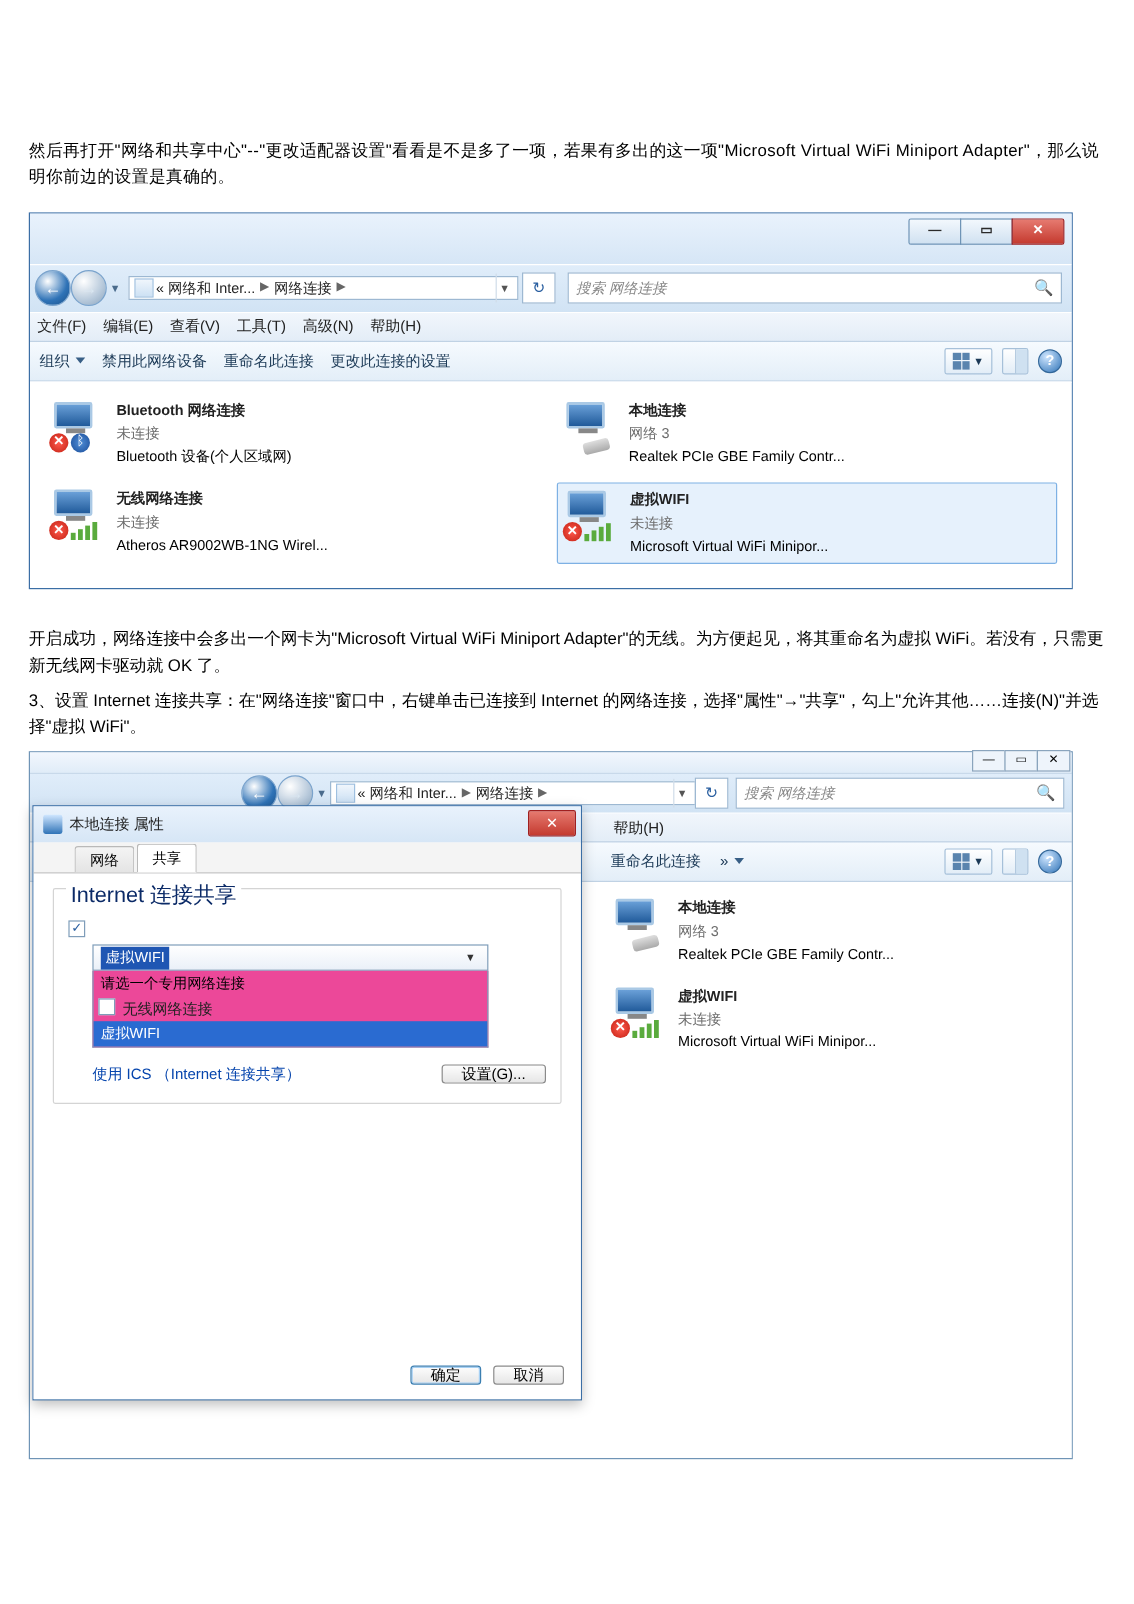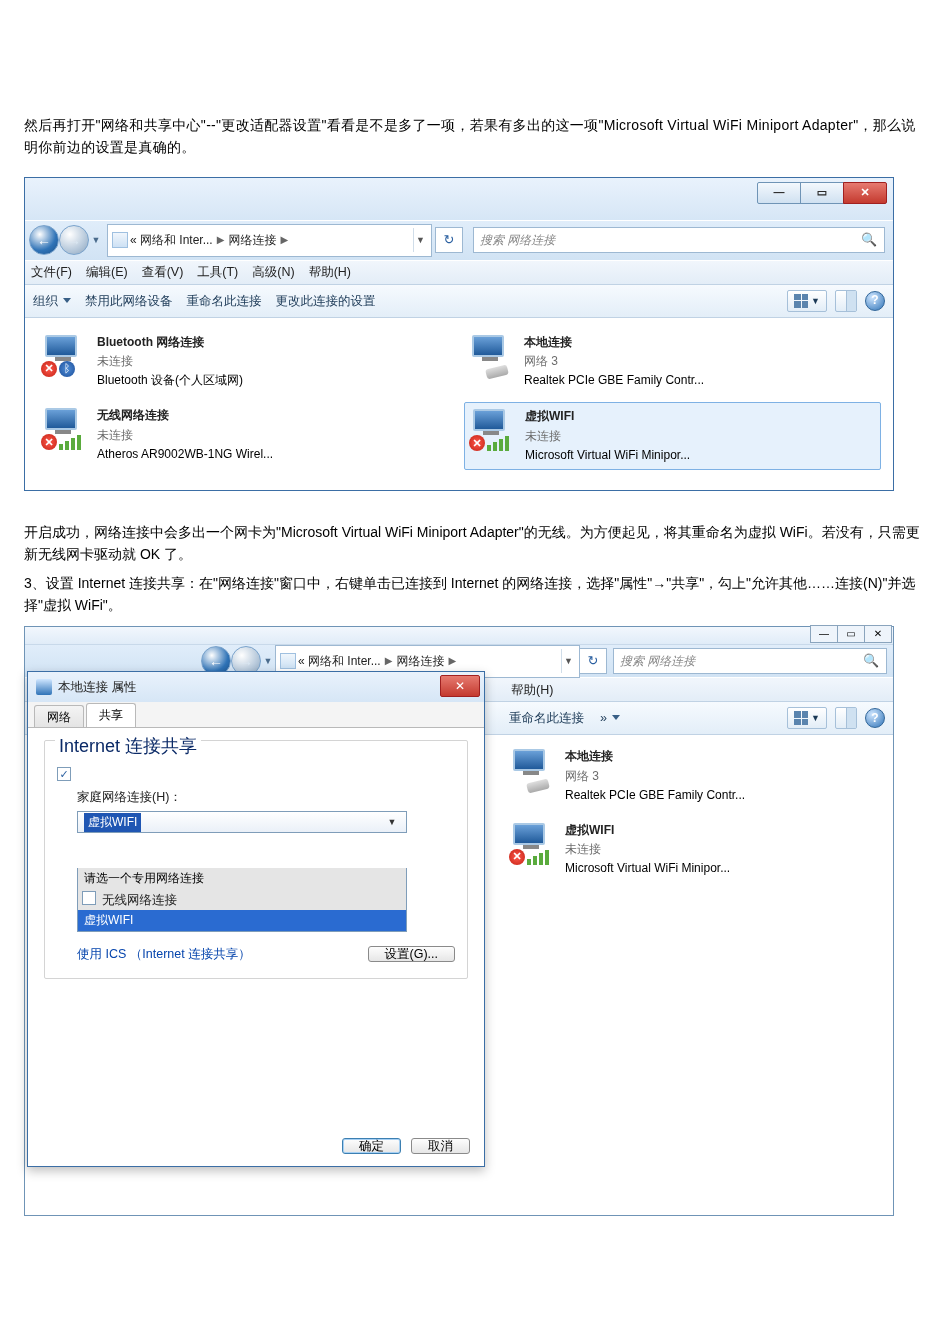--- a/index.html
+++ b/index.html
@@ -19,21 +19,21 @@
   .wbtn { width:44px; height:22px; border:1px solid #6f94b6; display:flex; align-items:center; justify-content:center; font-size:11px; font-weight:bold; }
   .wbtn.min { background:linear-gradient(#f3f8fd,#d0e1f1); color:#2a2a2a; margin-right:-1px; border-top-left-radius:2px; border-bottom-left-radius:2px;}
   .wbtn.max { background:linear-gradient(#f3f8fd,#d0e1f1); color:#2a2a2a; margin-right:-1px;}
   .wbtn.close { background:linear-gradient(#e67a70,#c43a2f); color:#fff; border-color:#a02020; border-top-right-radius:2px; border-bottom-right-radius:2px;}
 
   .navrow1 { height:40px; background:linear-gradient(#e0edfa,#d1e3f4); border-top:1px solid #fff; display:flex; align-items:center; padding:4px 8px 4px 4px; gap:4px;}
   .navbtn-wrap { display:flex; align-items:center;}
   .circle-nav { width:30px; height:30px; border-radius:50%; border:1px solid #7aa3cc; background:radial-gradient(circle at 35% 30%, #fff, #2f73b7 60%, #1a4f87); display:flex; align-items:center; justify-content:center; color:#fff; font-size:14px; font-weight:bold; }
   .circle-nav.fwd { background:radial-gradient(circle at 35% 30%, #fff, #b7c9db 60%, #8aa3bc); color:#d9e6f1;}
   .navdd { width:14px; height:30px; display:flex; align-items:center; justify-content:center; color:#4a6b8c; font-size:9px;}
-  .breadcrumb { flex:0 0 325px; height:33px; background:#fff; border:1px solid #9db8d2; display:flex; align-items:center; font-size:12px; color:#222; padding:0 4px; gap:2px;}
+  .breadcrumb { flex:0 0 325px; height:20px; background:#fff; border:1px solid #9db8d2; display:flex; align-items:center; font-size:12px; color:#222; padding:0 4px; gap:2px;}
   .bc-icon { width:16px; height:16px; background:linear-gradient(#f0f6fc,#cde1f4); border:1px solid #9fc0e0; display:inline-block;}
   .bc-sep { color:#666; font-size:10px; padding:0 2px;}
   .bc-dd { width:14px; height:24px; display:flex; align-items:center; justify-content:center; font-size:9px; color:#555; margin-left:auto; border-left:1px solid #d0dde9;}
   .refresh { width:28px; height:26px; border:1px solid #9db8d2; background:#fff; display:flex; align-items:center; justify-content:center; color:#2a5fa0; font-size:13px; margin-left:-1px;}
   .searchbox { flex:1; height:26px; border:1px solid #9db8d2; background:#fff; display:flex; align-items:center; padding:0 6px; margin-left:6px; font-size:12px; color:#888; font-style:italic; }
   .searchbox .mag { margin-left:auto; color:#3a6da8; font-style:normal; font-weight:bold; font-size:13px;}
 
   .menubar { height:24px; border-top:1px solid #fff; background:linear-gradient(#f1f6fc,#e3edf7); display:flex; align-items:center; padding:0 6px; font-size:12.5px; color:#222; gap:14px;}
   .menuitem { cursor:default; }
 
@@ -84,31 +84,31 @@
     box-shadow:0 4px 10px rgba(0,0,0,.25);
     font-family:"NSimSun","SimSun",Tahoma,sans-serif;
     z-index:5;
   }
   .props-title { height:30px; background:linear-gradient(#e9f2fc,#d6e6f6); display:flex; align-items:center; padding:0 8px; font-size:12.5px; color:#222;}
   .props-title .picon{ width:16px; height:16px; background:linear-gradient(#cfe6ff,#2f73b7); border-radius:2px; margin-right:6px;}
   .props-close { position:absolute; top:3px; right:4px; width:40px; height:22px; background:linear-gradient(#e67a70,#c43a2f); border:1px solid #a02020; border-radius:2px; color:#fff; font-size:12px; display:flex; align-items:center; justify-content:center;}
   .tabstrip { height:26px; background:#f4f4f4; border-bottom:1px solid #b9b9b9; display:flex; align-items:flex-end; padding:0 6px; gap:2px;}
   .tab { height:22px; padding:2px 12px 0; border:1px solid #b9b9b9; border-bottom:none; background:linear-gradient(#fefefe,#ececec); font-size:12px; border-top-left-radius:3px; border-top-right-radius:3px;}
   .tab.active { background:#fff; height:24px; font-weight:400;}
-  .tab.inactive { background:linear-gradient(#f4f4f4,#e4e4e4);}
+  .tab.inactive { background:linear-gradient(#f4f4f4,#e4e4e4);margin-left:28px;}
   .tab-body { background:#fff; padding:12px 16px 12px 16px; height:438px; position:relative; border-top:none;}
   .groupbox { border:1px solid #d4d4d4; border-radius:2px; padding:18px 12px 14px; position:relative;}
   .groupbox .legend { position:absolute; top:-9px; left:10px; background:#fff; padding:0 4px; font-size:18px; color:#0b2a67;}
   .chk-row { display:flex; align-items:flex-start; gap:6px; font-size:12.5px; color:#222; margin:6px 0;}
   .chk { width:14px; height:14px; border:1px solid #7f9db9; background:#fff; flex:0 0 14px; display:flex; align-items:center; justify-content:center; font-size:11px; color:#2a5fa0; margin-top:2px;}
   .lbl-indent { margin-left:20px; font-size:12.5px; color:#222;}
   .dd { margin:4px 0 4px 20px; position:relative; width:330px;}
   .dd-head { height:22px; border:1px solid #7f9db9; background:linear-gradient(#fff,#eaf0f8); display:flex; align-items:center; padding:0 6px; font-size:12px;}
   .dd-head .arrow{ margin-left:auto; width:16px; height:16px; display:flex; align-items:center; justify-content:center; font-size:9px; color:#333;}
-  .dd-list { border:1px solid #7f9db9; border-top:none; background:#e5e5e5; font-size:12px;margin-top:35px;}
+  .dd-list { border:1px solid #7f9db9; border-top:none; background:#ec4899; font-size:12px;}
   .dd-list .opt { padding:1px 6px;}
   .dd-list .opt.hl { background:#2a6bd1; color:#fff;}
   .link { color:#0645ad; font-size:12.5px; margin:8px 0 0 20px; display:inline-block;}
   .btn { height:16px; padding:0 16px; border:1px solid #8a8a8a; background:linear-gradient(#fdfdfd,#e6e6e6); font-size:12.5px; border-radius:3px; display:inline-flex; align-items:center; justify-content:center;}
   .btn.primary { border:1px solid #3c7fb1; box-shadow:0 0 0 1px #a6d0f4 inset;}
   .dlg-buttons { position:absolute; bottom:12px; right:14px; display:flex; gap:10px;}
 
   
   .win2-body { position:relative; }
 
@@ -340,21 +340,20 @@
         <div class="tabstrip">
           <div class="tab inactive">网络</div>
           <div class="tab active">共享</div>
         </div>
         <div class="tab-body">
           <div class="groupbox">
             <span class="legend">Internet 连接共享</span>
             <div class="chk-row">
               <div class="chk">✓</div>
             </div>
-            <div class="lbl-indent">家庭网络连接(H)：</div>
             <div class="dd">
               <div class="dd-head">
                 <span style="background:#1f56b3;color:#fff;padding:0 4px;">虚拟WIFI</span>
                 <span class="arrow">▼</span>
               </div>
               <div class="dd-list">
                 <div class="opt">请选一个专用网络连接</div>
                 <div class="chk-row" style="margin:0;padding:0 4px;">
                   <div class="chk" style="margin-top:1px;"></div>
                   <div class="opt" style="padding:0">无线网络连接</div>

